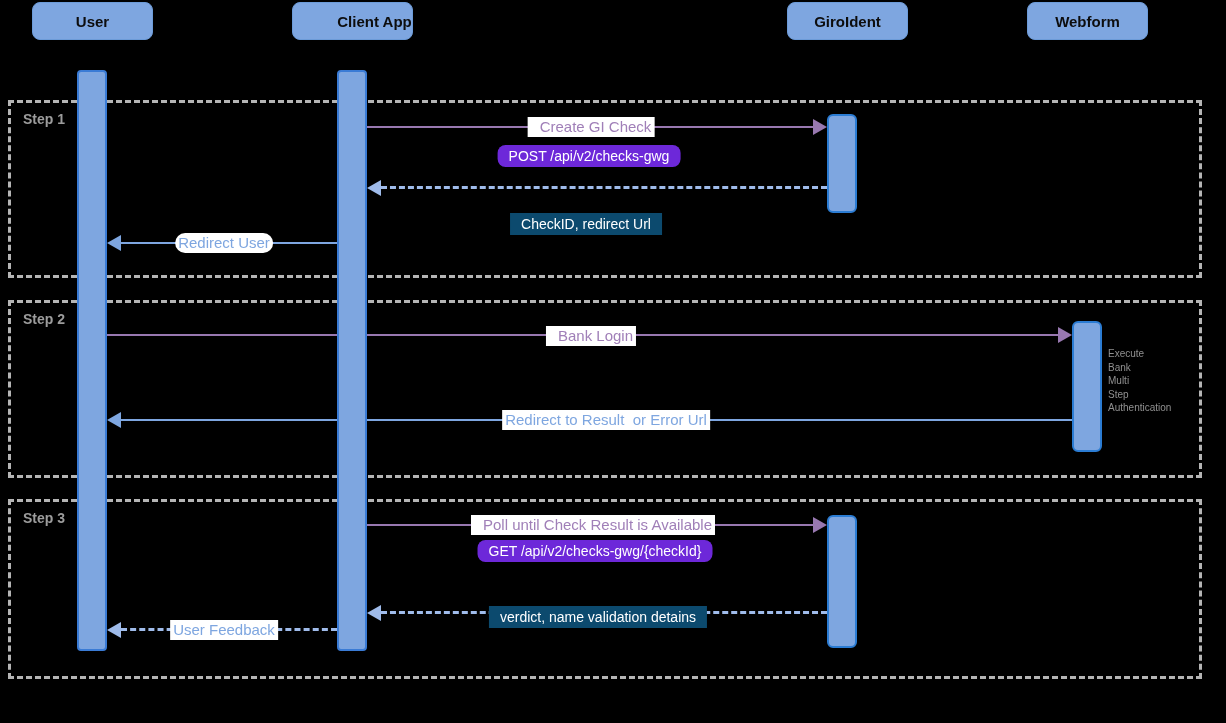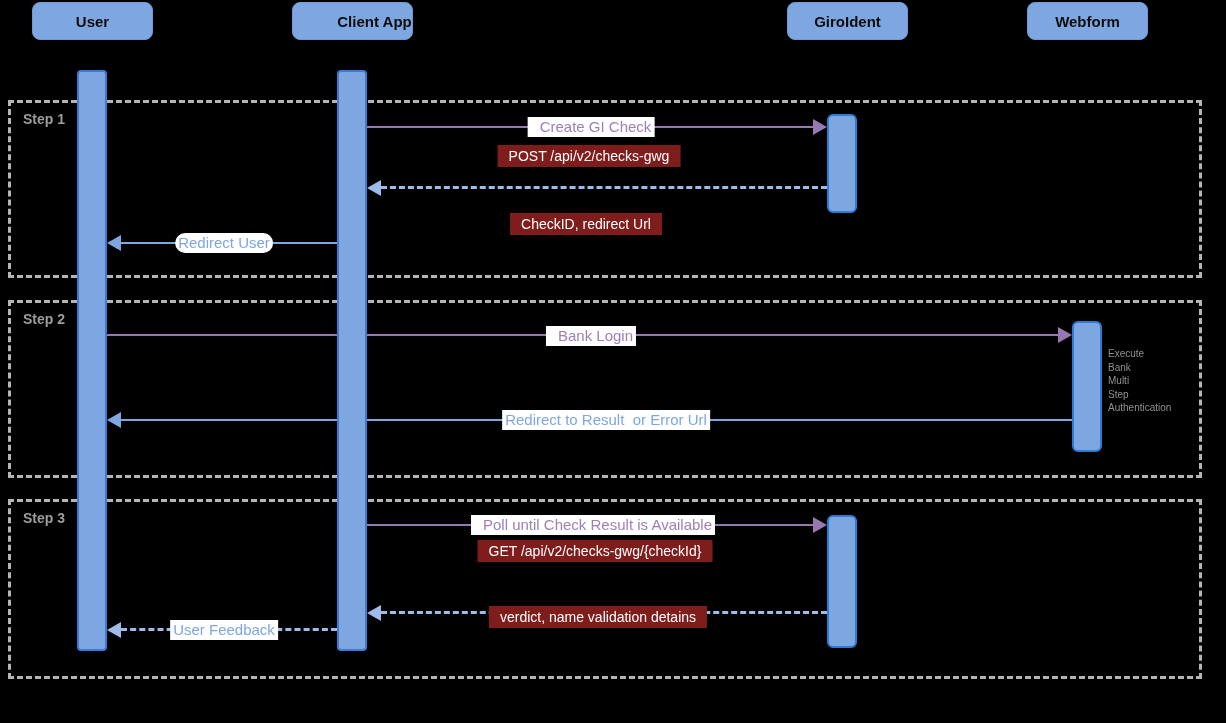--- a/index.html
+++ b/index.html
@@ -38,22 +38,22 @@
   .ar-left-blue{border-right:14px solid #7ea6e0;}
   .ar-left-lblue{border-right:14px solid #9fbbea;}
 
   
   .mlabel{position:absolute;transform:translateX(-50%);background:#ffffff;padding:0 3px;
           font-size:15px;line-height:20px;z-index:4;white-space:pre;}
   .lab-purple{color:#a07fb8;padding-left:12px;}
   .lab-blue{color:#7ea6e0;}
   .badge{position:absolute;transform:translateX(-50%);color:#ffffff;font-size:14px;line-height:20px;
          padding:1px 11px;z-index:4;white-space:pre;}
-  .badge-purple{background:#7f1d1d;}
-  .badge-blue{background:#7f1d1d;}
+  .badge-purple{background:#6d28d9;border-radius:8px;}
+  .badge-blue{background:#0c4a6e;}
 
   .note{position:absolute;left:1108px;top:347px;color:#909090;font-size:10px;line-height:13.5px;z-index:4;}
 </style>
 </head>
 <body>
 
 <div class="canvas">
 
   <div class="frame f1">
     <span class="frame-label">Step 1</span>

